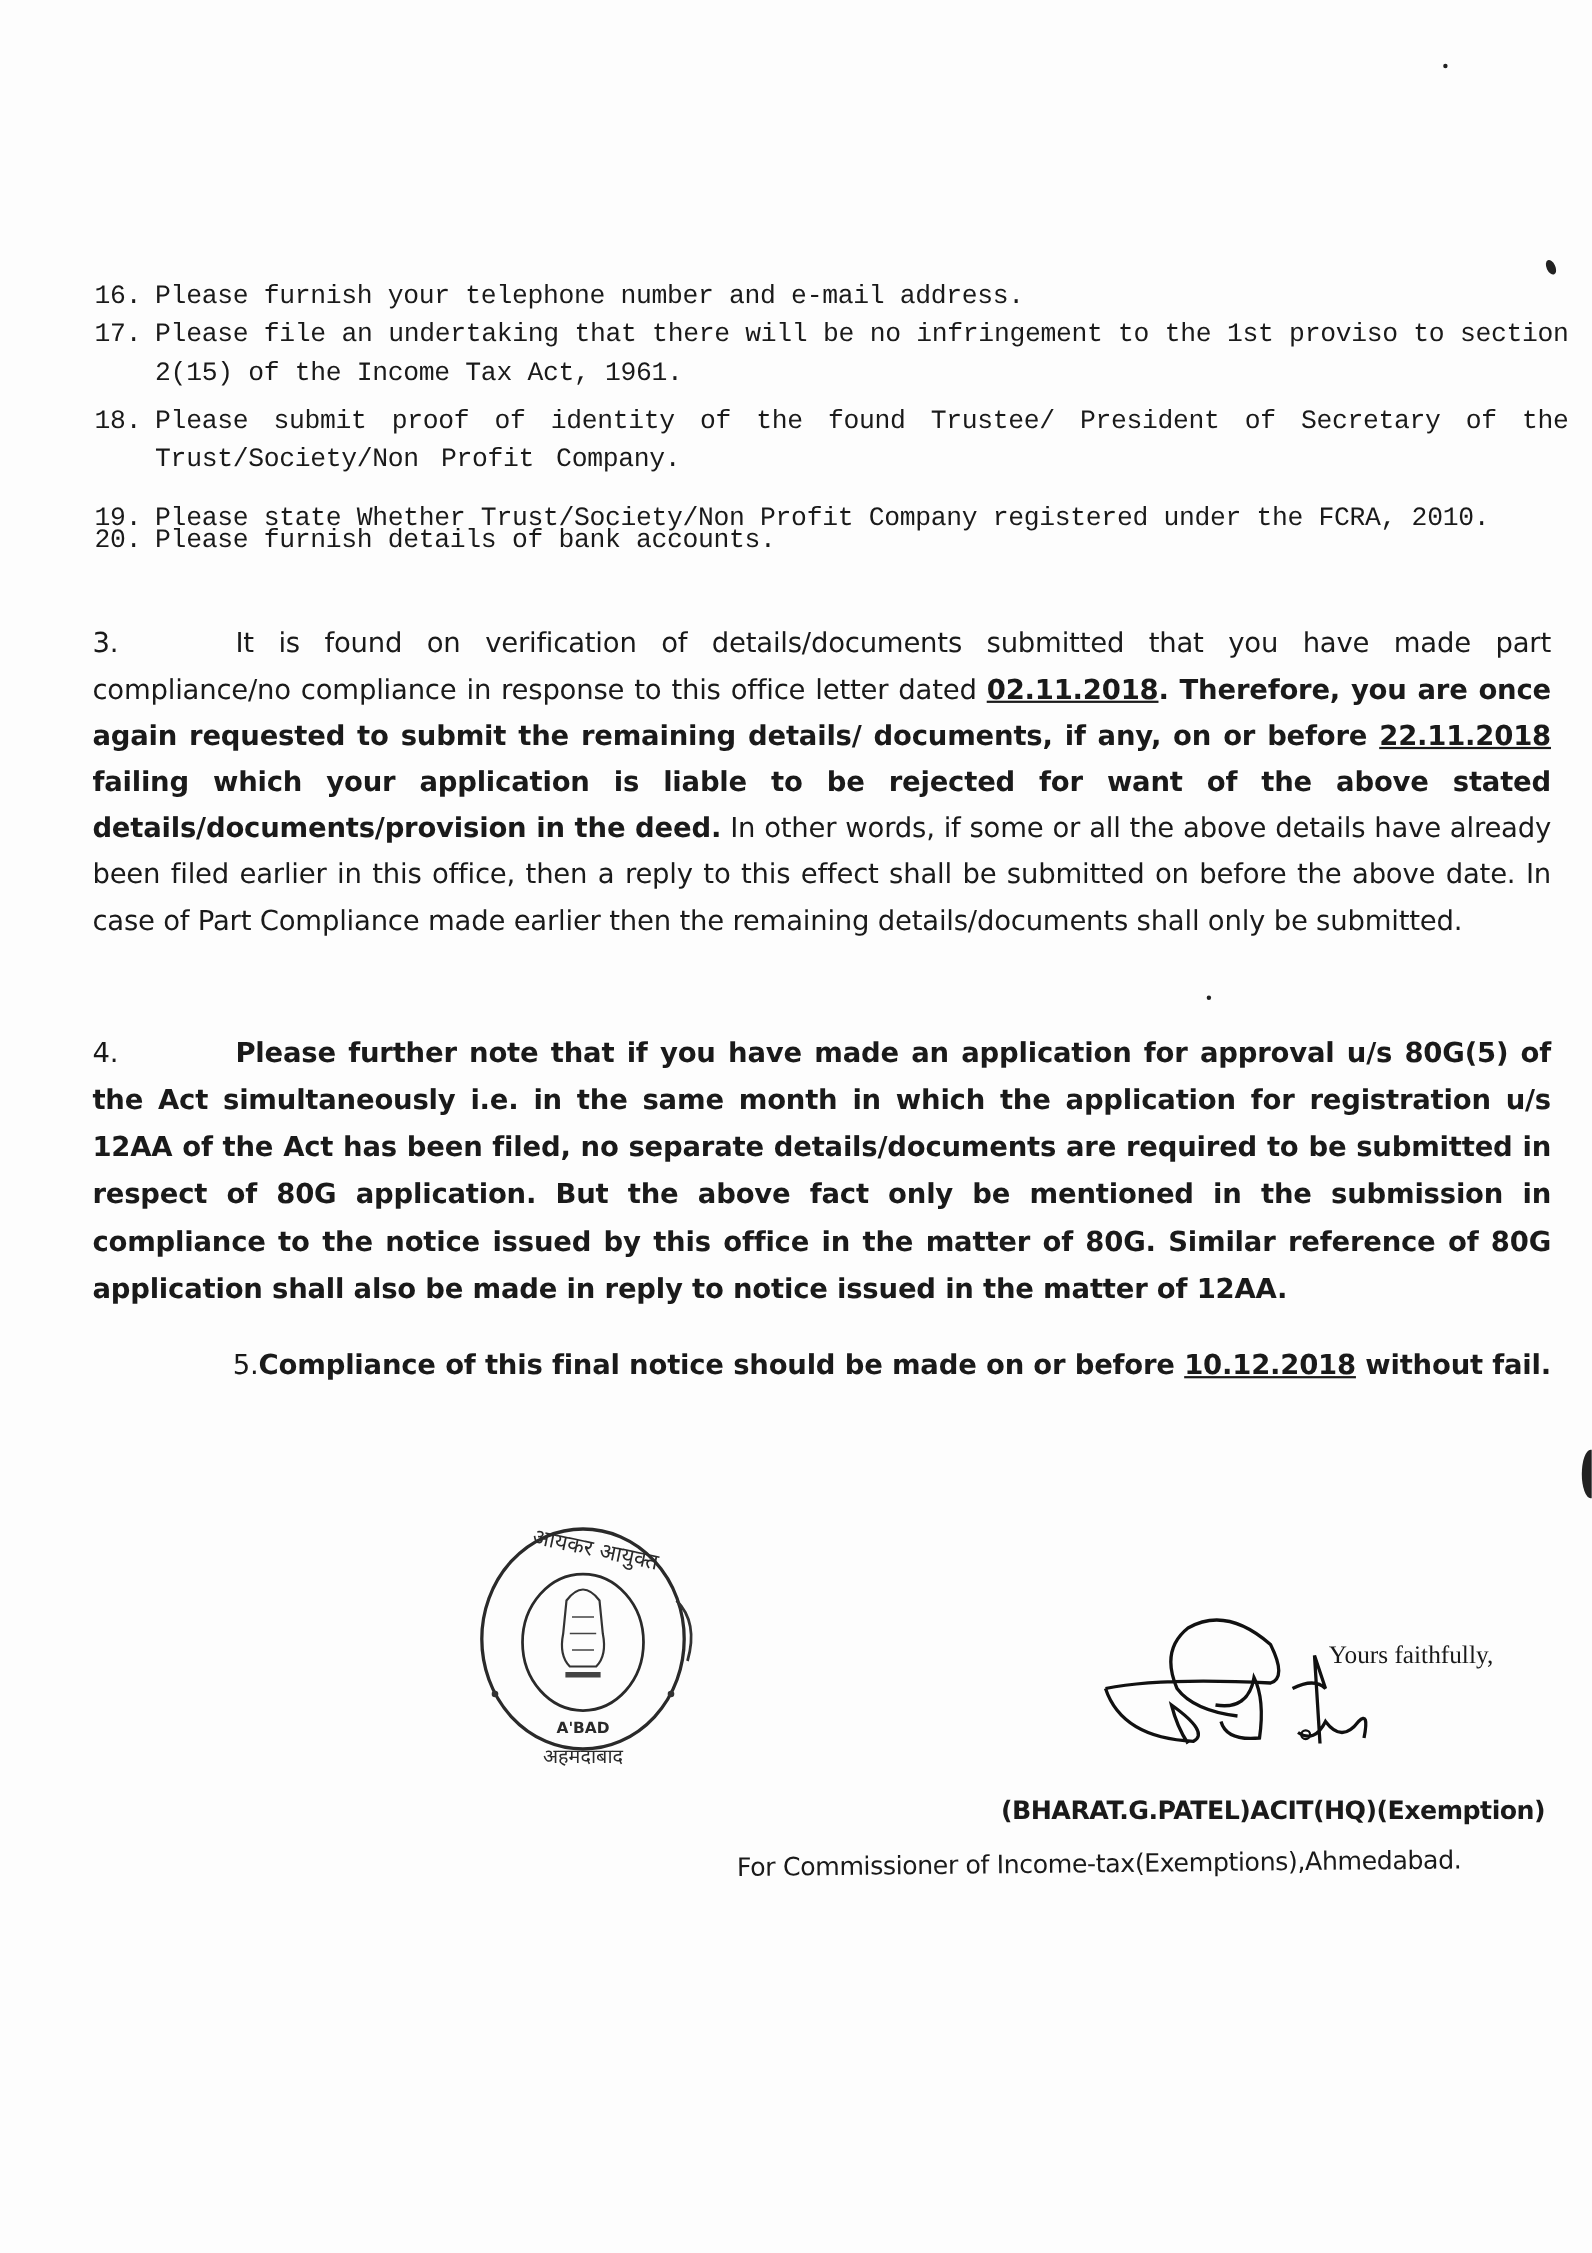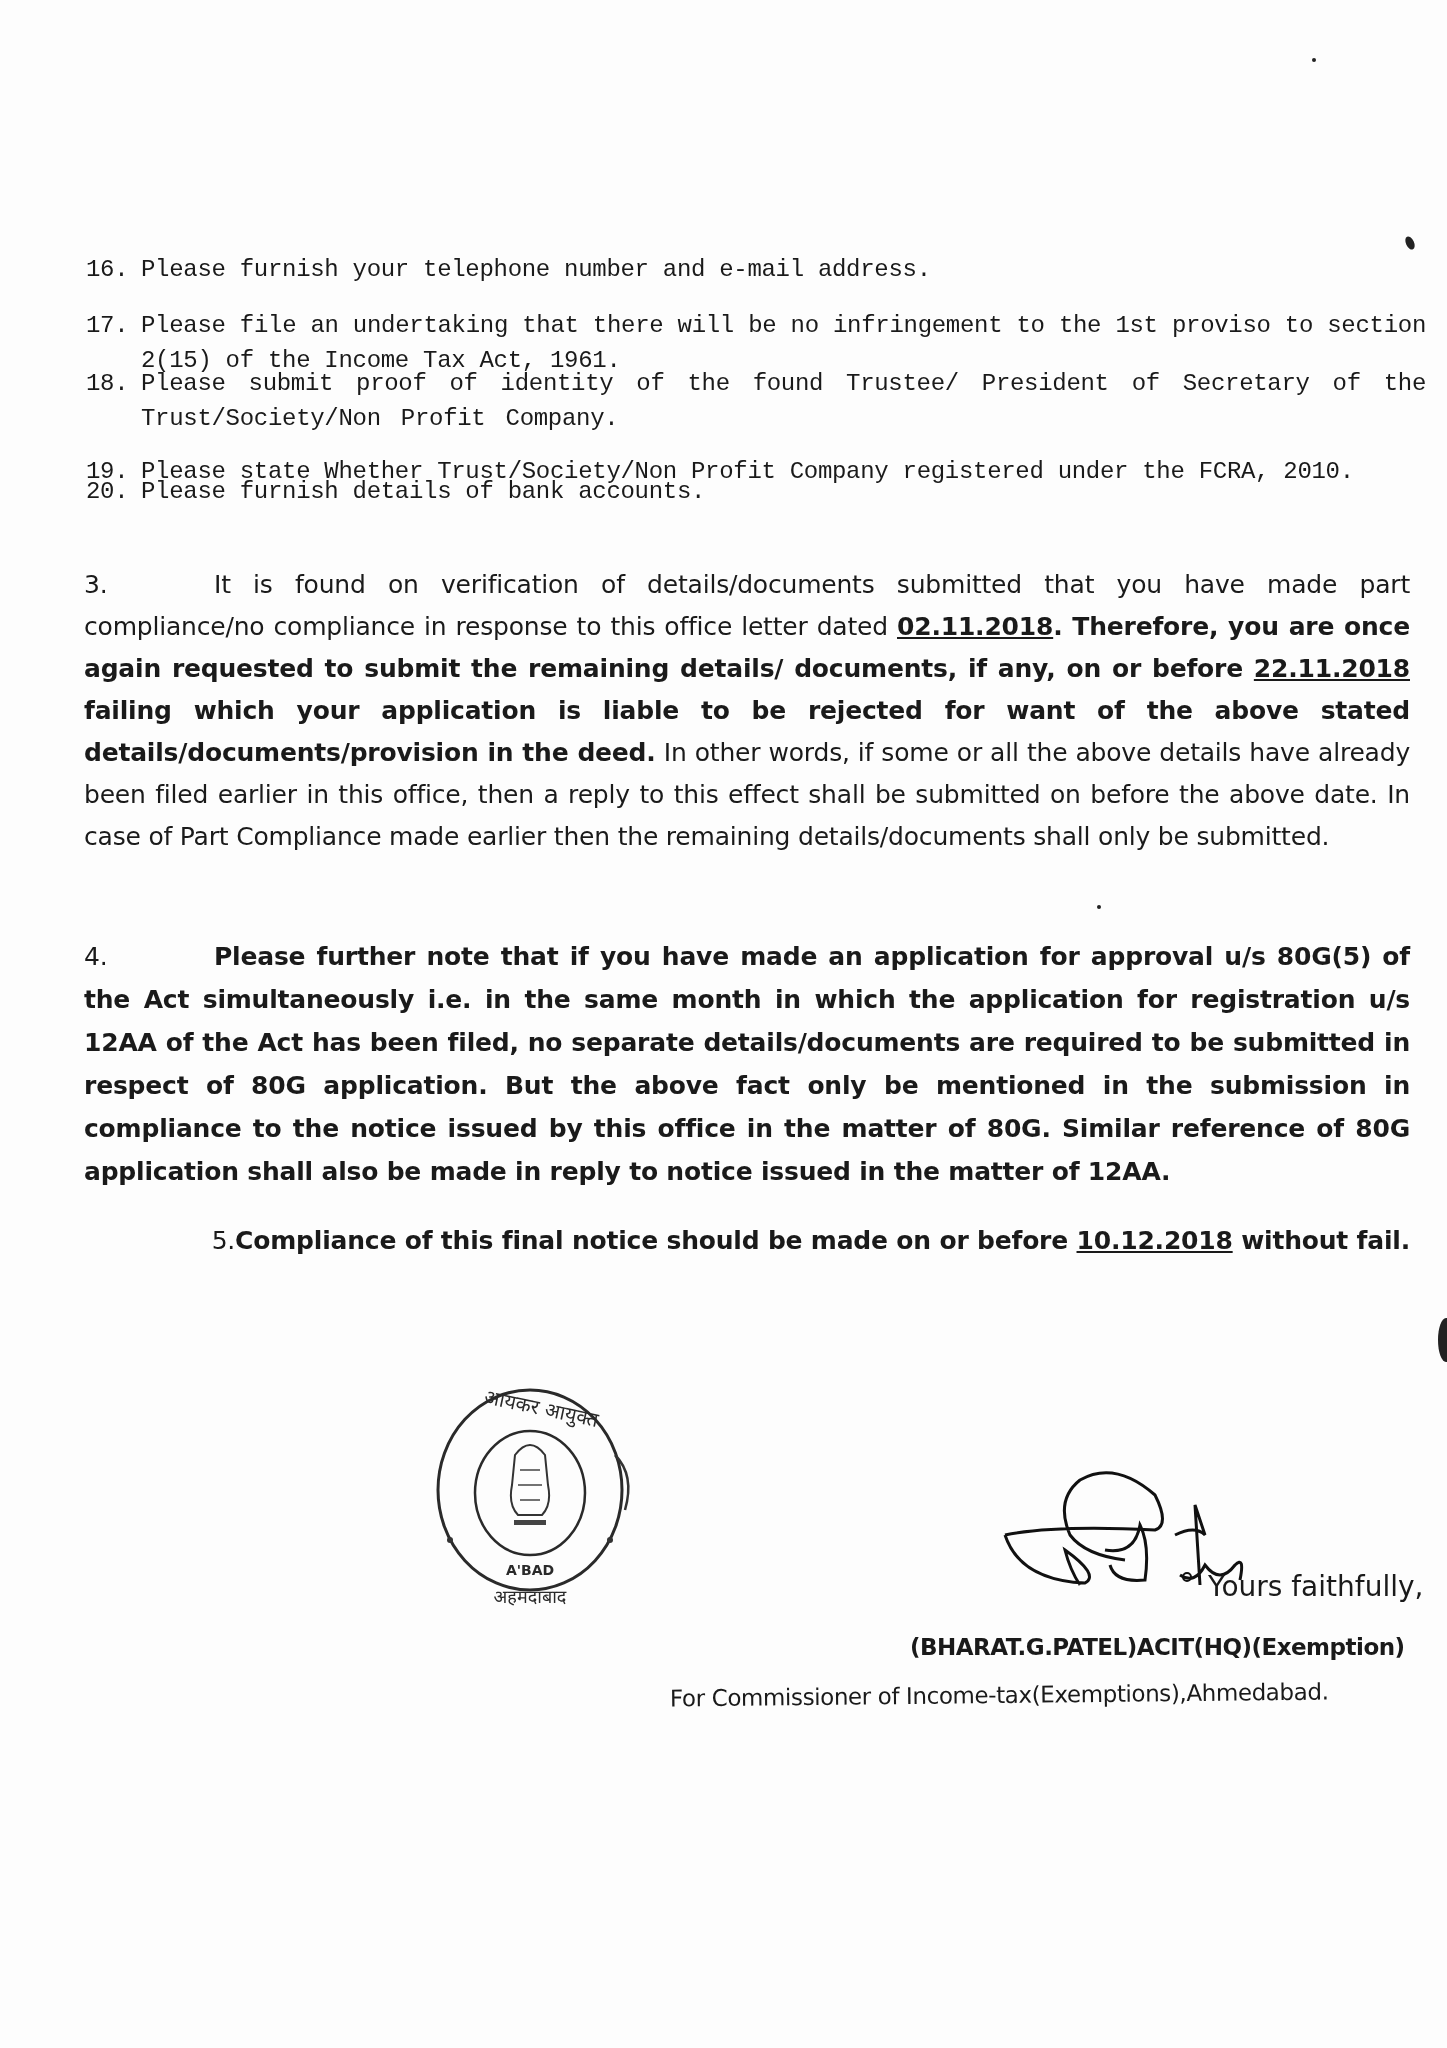--- a/index.html
+++ b/index.html
@@ -22,34 +22,34 @@
     position: absolute; left: 84px; width: 1326px;
     font-size: 25px; line-height: 42px; text-align: justify;
     letter-spacing: -0.2px;
   }
   .para .pnum { display: inline-block; width: 130px; }
   .b { font-weight: bold; }
   .u { text-decoration: underline; }
 
   .seal { position: absolute; left: 430px; top: 1375px; width: 215px; height: 235px; }
   .sig { position: absolute; left: 995px; top: 1465px; width: 270px; height: 130px; }
-  .yours { position: absolute; left: 1208px; top: 1570px; font-size: 28px; }
+  .yours { position: absolute; left: 1208px; top: 1492px; font-size: 23px; font-family: Liberation Serif, serif; }
   .signame { position: absolute; left: 910px; top: 1634px; font-size: 23px; font-weight: bold; letter-spacing: -0.5px; }
   .sigoffice { position: absolute; left: 670px; top: 1682px; font-size: 23px; letter-spacing: -0.4px; transform: rotate(-0.6deg); }
 
   .mark { position: absolute; background: #222; border-radius: 50%; }
 </style>
 </head>
 <body>
 
 <div class="item serif" style="top:252px;">
   <span class="num">16.</span>
   <span class="txt">Please furnish your telephone number and e-mail address.</span>
 </div>
-<div class="item serif" style="top:287px;margin-top:21px;">
+<div class="item serif" style="top:287px;">
   <span class="num">17.</span>
   <span class="txt">Please file an undertaking that there will be no infringement to the 1st proviso to section 2(15) of the Income Tax Act, 1961.</span>
 </div>
 <div class="item serif" style="top:366px;">
   <span class="num">18.</span>
   <span class="txt" style="word-spacing:6px;">Please submit proof of identity of the found Trustee/ President of Secretary of the Trust/Society/Non Profit Company.</span>
 </div>
 <div class="item serif" style="top:442px;margin-top:12px;">
   <span class="num">19.</span>
   <span class="txt" style="text-align:left;">Please state Whether Trust/Society/Non Profit Company registered under the FCRA, 2010.</span>

